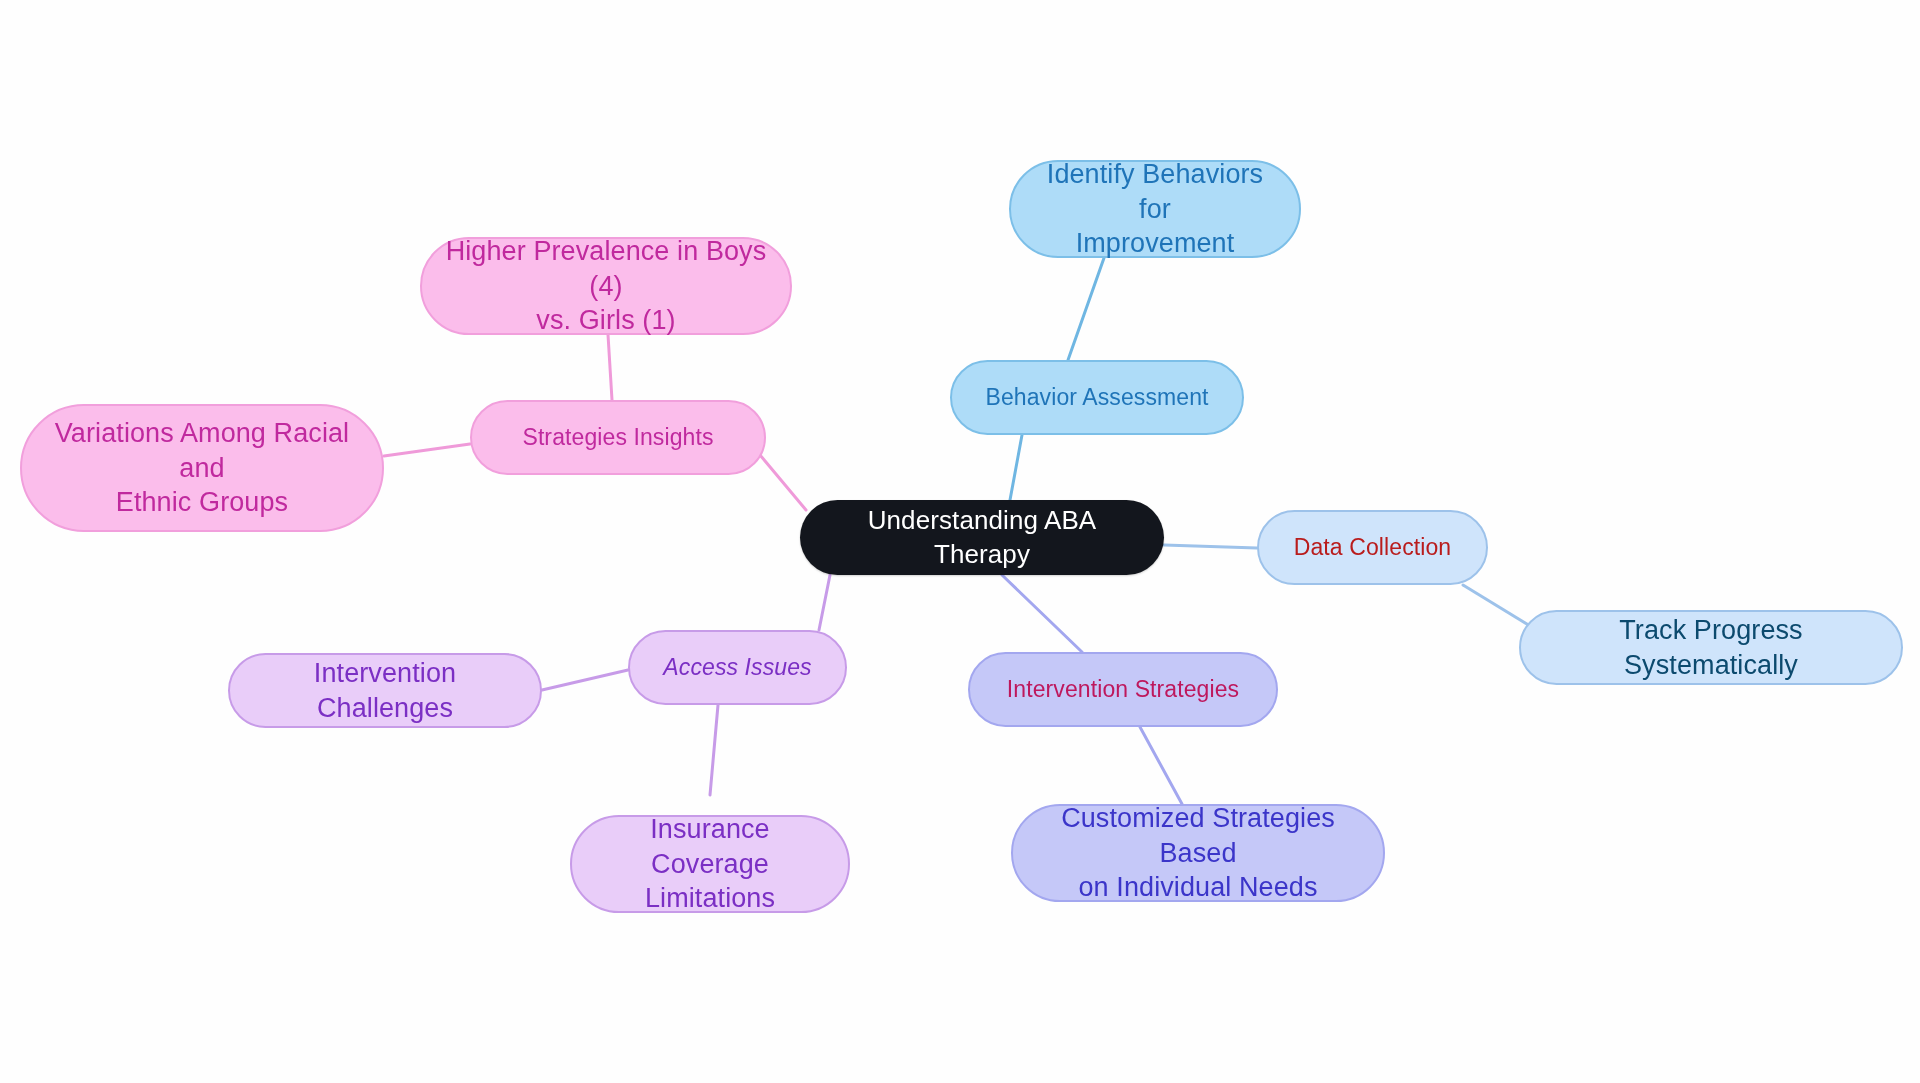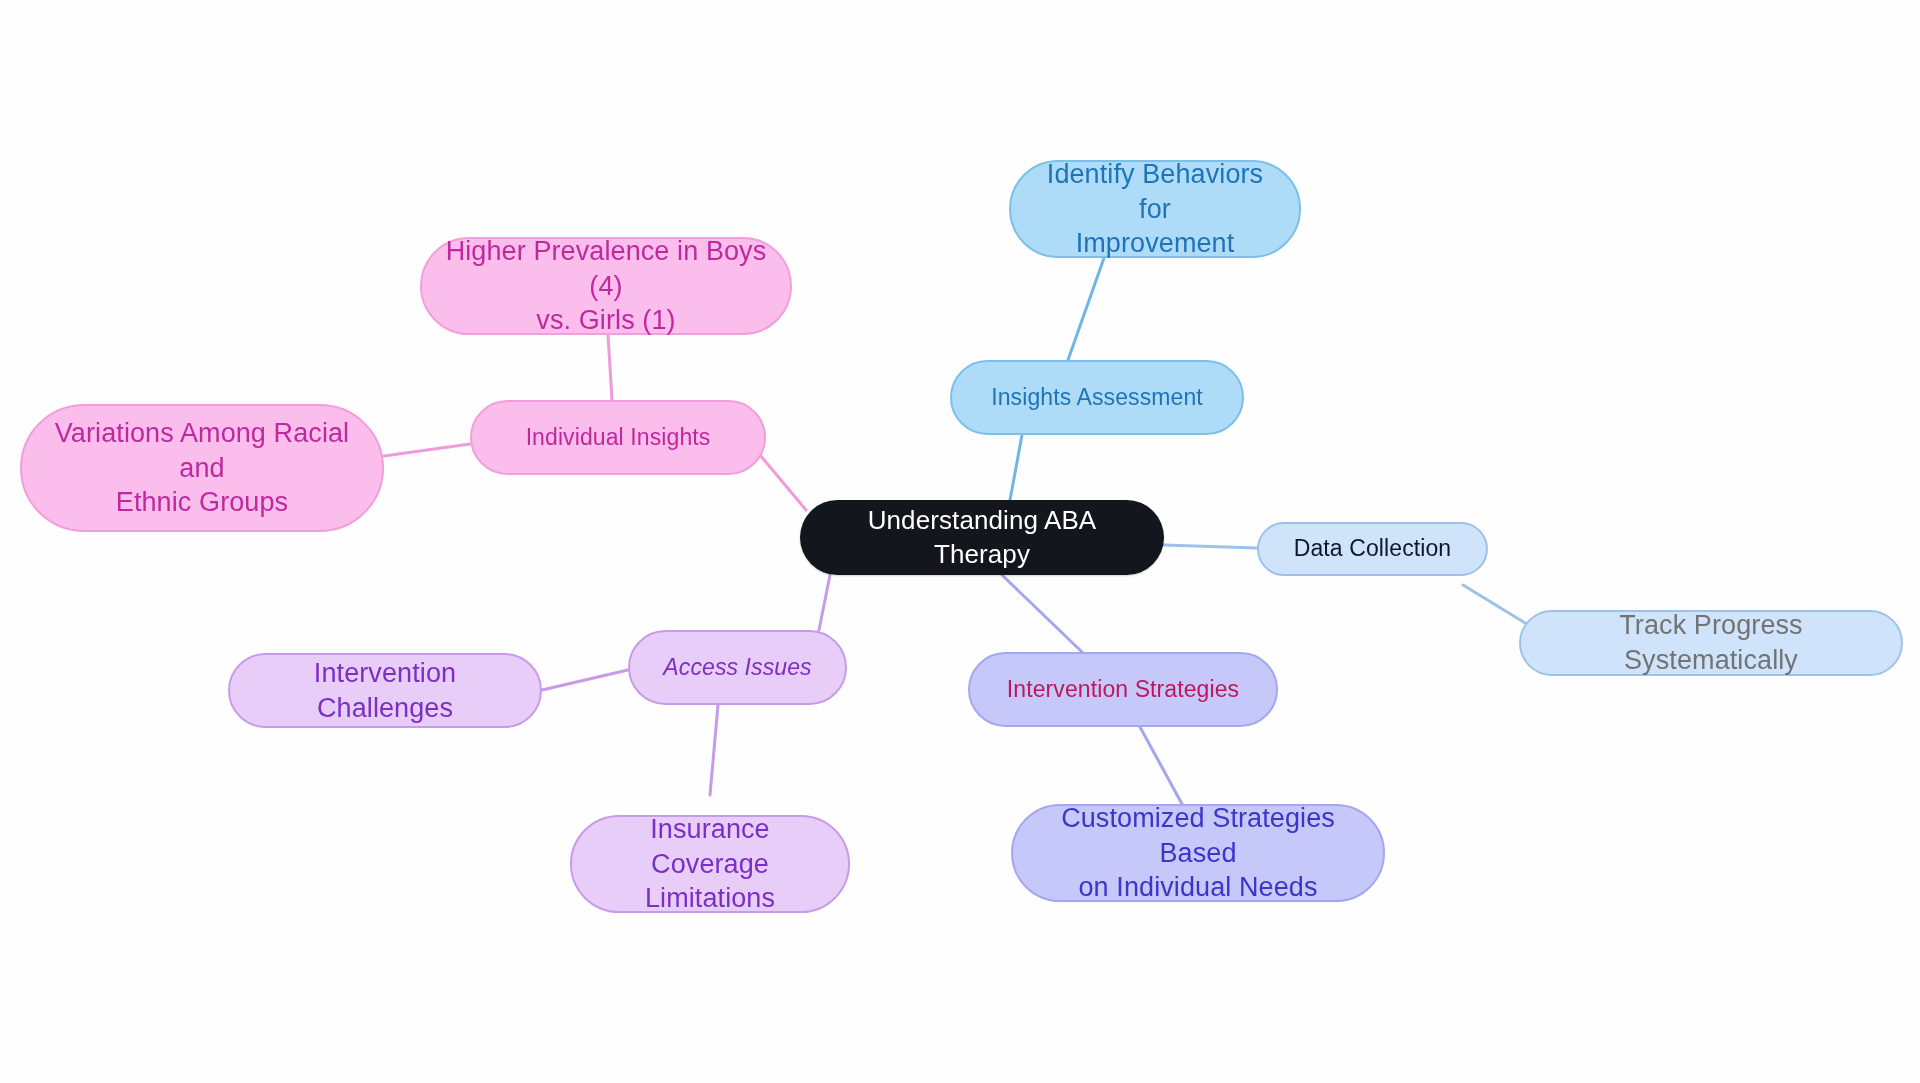--- a/index.html
+++ b/index.html
@@ -62,30 +62,30 @@
       <line x1="1463" y1="585" x2="1553" y2="640" stroke="#9dc2ea" stroke-width="3" stroke-linecap="round"></line>
       <line x1="1002" y1="575" x2="1082" y2="652" stroke="#a3a7ef" stroke-width="3" stroke-linecap="round"></line>
       <line x1="1140" y1="727" x2="1182" y2="804" stroke="#a3a7ef" stroke-width="3" stroke-linecap="round"></line>
       <line x1="830" y1="575" x2="819" y2="630" stroke="#c79be8" stroke-width="3" stroke-linecap="round"></line>
       <line x1="628" y1="670" x2="542" y2="690" stroke="#c79be8" stroke-width="3" stroke-linecap="round"></line>
       <line x1="718" y1="705" x2="710" y2="795" stroke="#c79be8" stroke-width="3" stroke-linecap="round"></line>
     </svg>
 
   <div id="nodes">
       <div class="node root" style="left: 800px; top: 500px; width: 364px; height: 75px; background: rgb(19, 22, 29); color: rgb(255, 255, 255);">Understanding ABA Therapy</div>
-      <div class="node branch" style="left: 470px; top: 400px; width: 296px; height: 75px; background: rgb(251, 189, 235); color: rgb(192, 41, 158); border-color: rgb(241, 159, 220);">Individual Insights</div>
+      <div class="node branch" style="left: 470px; top: 400px; width: 296px; height: 75px; background: rgb(251, 189, 235); color: rgb(192, 41, 158); border-color: rgb(241, 159, 220);">Strategies Insights</div>
       <div class="node leaf" style="left: 420px; top: 204px; width: 372px; height: 98px; background: rgb(251, 189, 235); color: rgb(192, 41, 158); border-color: rgb(241, 159, 220); margin-top: 33px;">Higher Prevalence in Boys (4)
 vs. Girls (1)</div>
       <div class="node leaf" style="left: 20px; top: 404px; width: 364px; height: 128px; background: rgb(251, 189, 235); color: rgb(192, 41, 158); border-color: rgb(241, 159, 220);">Variations Among Racial and
 Ethnic Groups</div>
-      <div class="node branch" style="left: 950px; top: 360px; width: 294px; height: 75px; background: rgb(174, 220, 248); color: rgb(31, 116, 184); border-color: rgb(124, 191, 232);">Insights Assessment</div>
+      <div class="node branch" style="left: 950px; top: 360px; width: 294px; height: 75px; background: rgb(174, 220, 248); color: rgb(31, 116, 184); border-color: rgb(124, 191, 232);">Behavior Assessment</div>
       <div class="node leaf" style="left: 1009px; top: 160px; width: 292px; height: 98px; background: rgb(174, 220, 248); color: rgb(31, 116, 184); border-color: rgb(124, 191, 232);">Identify Behaviors for
 Improvement</div>
-      <div class="node branch" style="left: 1257px; top: 522px; width: 231px; height: 54px; background: rgb(207, 228, 251); color: #0f172a; border-color: rgb(157, 194, 234);">Data Collection</div>
-      <div class="node leaf" style="left: 1519px; top: 610px; width: 384px; height: 66px; background: rgb(207, 228, 251); color: #737373; border-color: rgb(157, 194, 234);">Track Progress Systematically</div>
+      <div class="node branch" style="left: 1257px; top: 510px; width: 231px; height: 75px; background: rgb(207, 228, 251); color: #b91c1c; border-color: rgb(157, 194, 234);">Data Collection</div>
+      <div class="node leaf" style="left: 1519px; top: 610px; width: 384px; height: 75px; background: rgb(207, 228, 251); color: #0c4a6e; border-color: rgb(157, 194, 234);">Track Progress Systematically</div>
       <div class="node branch" style="left: 968px; top: 652px; width: 310px; height: 75px; background: rgb(197, 200, 248); color: #be185d; border-color: rgb(163, 167, 239);">Intervention Strategies</div>
       <div class="node leaf" style="left: 1011px; top: 804px; width: 374px; height: 98px; background: rgb(197, 200, 248); color: rgb(59, 53, 201); border-color: rgb(163, 167, 239);">Customized Strategies Based
 on Individual Needs</div>
       <div class="node branch" style="left: 628px; top: 630px; width: 219px; height: 75px; background: rgb(233, 205, 249); color: rgb(123, 47, 196); border-color: rgb(199, 155, 232); font-style: italic;">Access Issues</div>
       <div class="node leaf" style="left: 228px; top: 653px; width: 314px; height: 75px; background: rgb(233, 205, 249); color: rgb(123, 47, 196); border-color: rgb(199, 155, 232);">Intervention Challenges</div>
       <div class="node leaf" style="left: 570px; top: 795px; width: 280px; height: 98px; background: rgb(233, 205, 249); color: rgb(123, 47, 196); border-color: rgb(199, 155, 232); margin-top: 20px;">Insurance Coverage
 Limitations</div>
     </div>
 
 </div>

